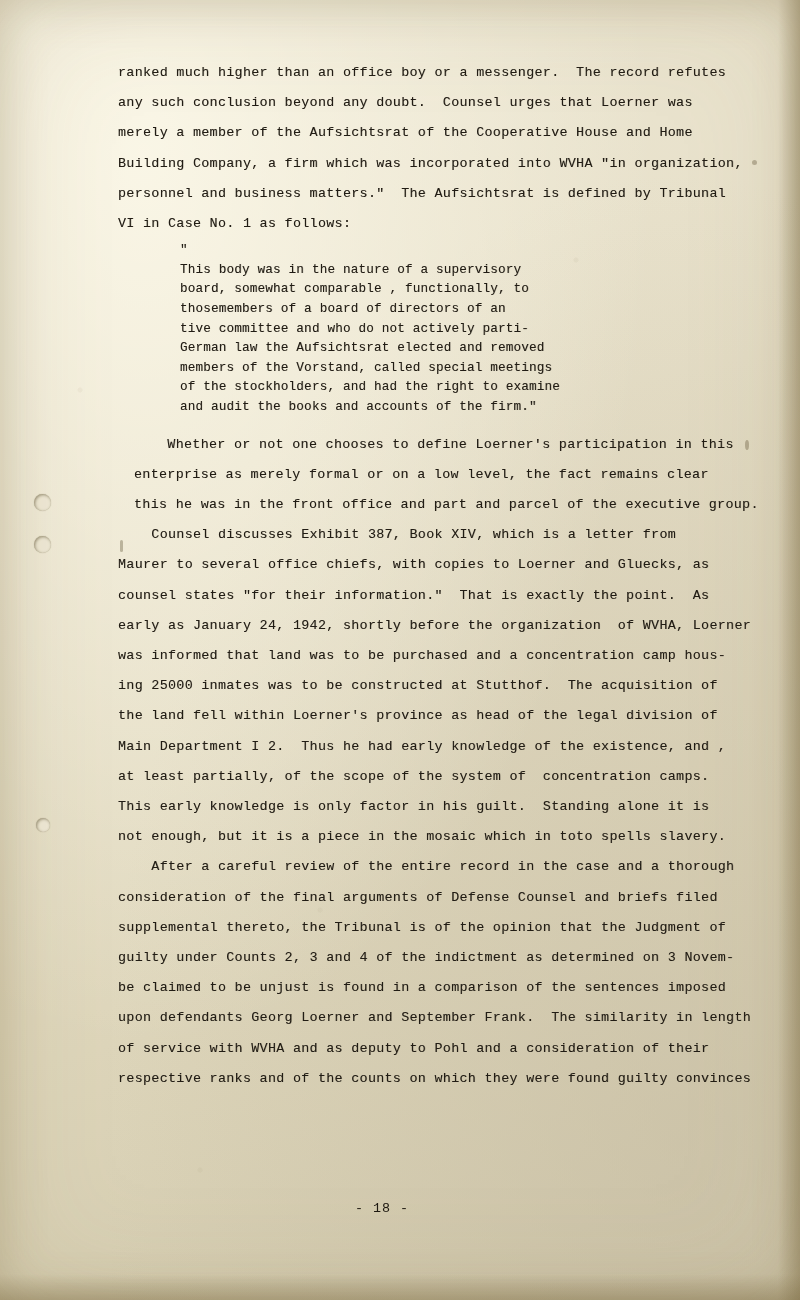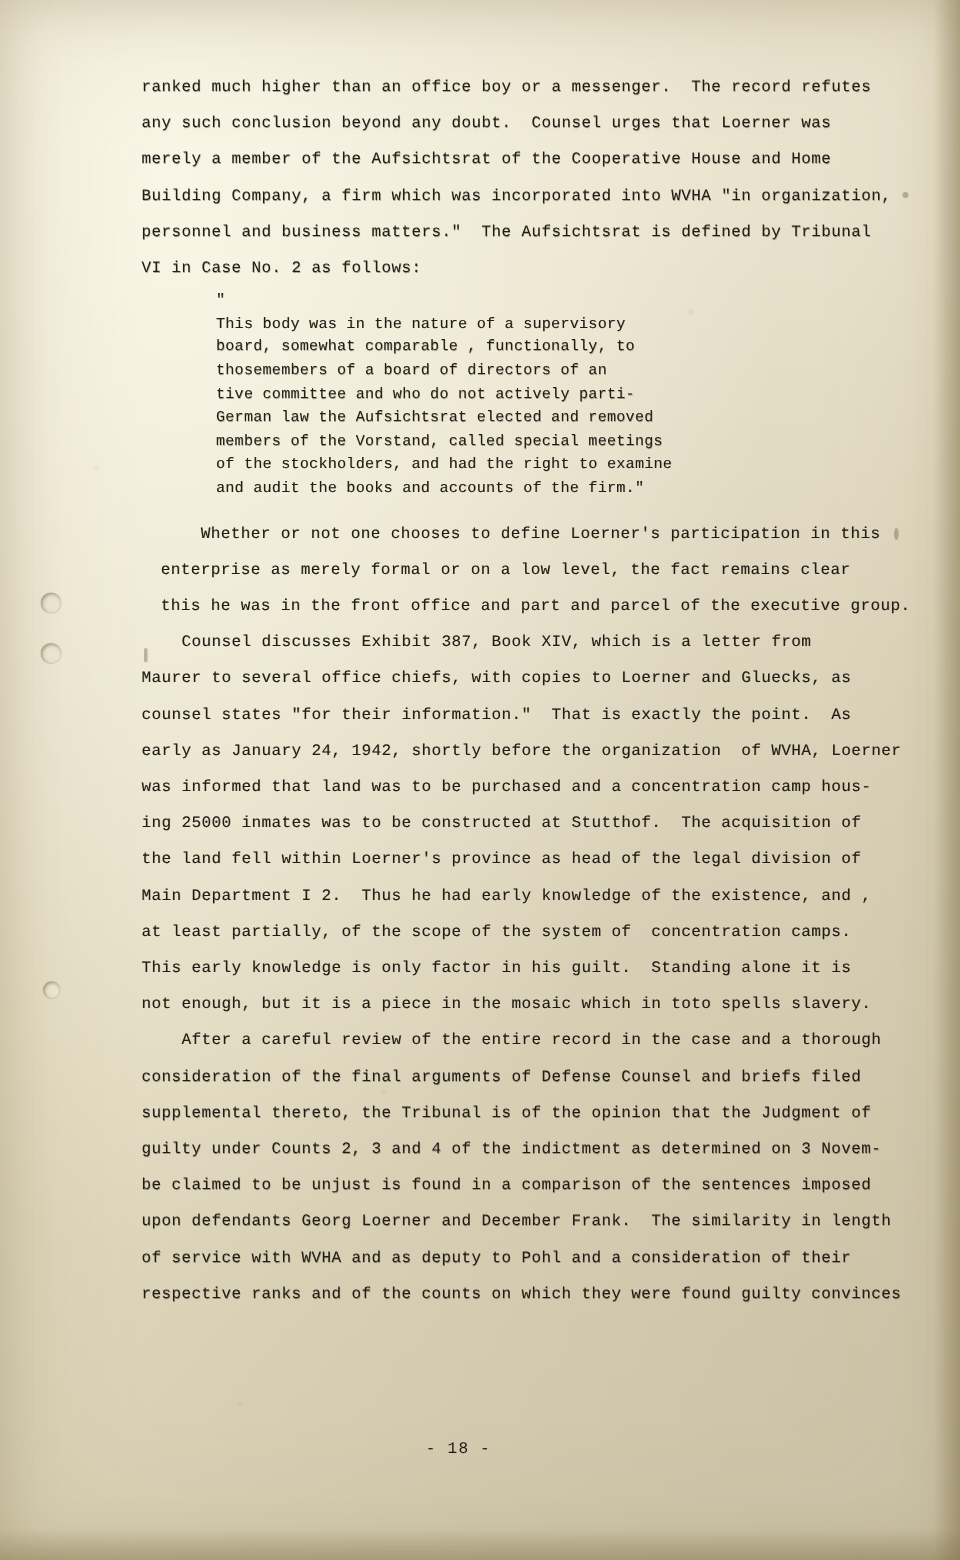--- a/index.html
+++ b/index.html
@@ -144,21 +144,21 @@
   <div class="smudge" style="left:120px; top:540px; width:3px; height:12px; border-radius:2px;"></div>
 
   <div id="content">
 
     <div class="para">
       <span class="line">ranked much higher than an office boy or a messenger.  The record refutes</span>
       <span class="line">any such conclusion beyond any doubt.  Counsel urges that Loerner was</span>
       <span class="line">merely a member of the Aufsichtsrat of the Cooperative House and Home</span>
       <span class="line">Building Company, a firm which was incorporated into WVHA "in organization,</span>
       <span class="line">personnel and business matters."  The Aufsichtsrat is defined by Tribunal</span>
-      <span class="line">VI in Case No. 2 as follows:</span>
+      <span class="line">VI in Case No. 1 as follows:</span>
     </div>
 
     <div id="quote">
       <span class="line">"</span>
       <span class="line">This body was in the nature of a supervisory</span>
       <span class="line">board, somewhat comparable , functionally, to</span>
       <span class="line">thosemembers of a board of directors of an</span>
       <span class="line">tive committee and who do not actively parti-</span>
       <span class="line">German law the Aufsichtsrat elected and removed</span>
       <span class="line">members of the Vorstand, called special meetings</span>
@@ -185,21 +185,21 @@
       <span class="line">This early knowledge is only factor in his guilt.  Standing alone it is</span>
       <span class="line">not enough, but it is a piece in the mosaic which in toto spells slavery.</span>
     </div>
 
     <div class="para">
       <span class="line">    After a careful review of the entire record in the case and a thorough</span>
       <span class="line">consideration of the final arguments of Defense Counsel and briefs filed</span>
       <span class="line">supplemental thereto, the Tribunal is of the opinion that the Judgment of</span>
       <span class="line">guilty under Counts 2, 3 and 4 of the indictment as determined on 3 Novem-</span>
       <span class="line">be claimed to be unjust is found in a comparison of the sentences imposed</span>
-      <span class="line">upon defendants Georg Loerner and December Frank.  The similarity in length</span>
+      <span class="line">upon defendants Georg Loerner and September Frank.  The similarity in length</span>
       <span class="line">of service with WVHA and as deputy to Pohl and a consideration of their</span>
       <span class="line">respective ranks and of the counts on which they were found guilty convinces</span>
     </div>
 
   </div>
 
   <div id="pagenum">- 18 -</div>
 
   <div id="edges"></div>
   <div id="right-edge"></div>

